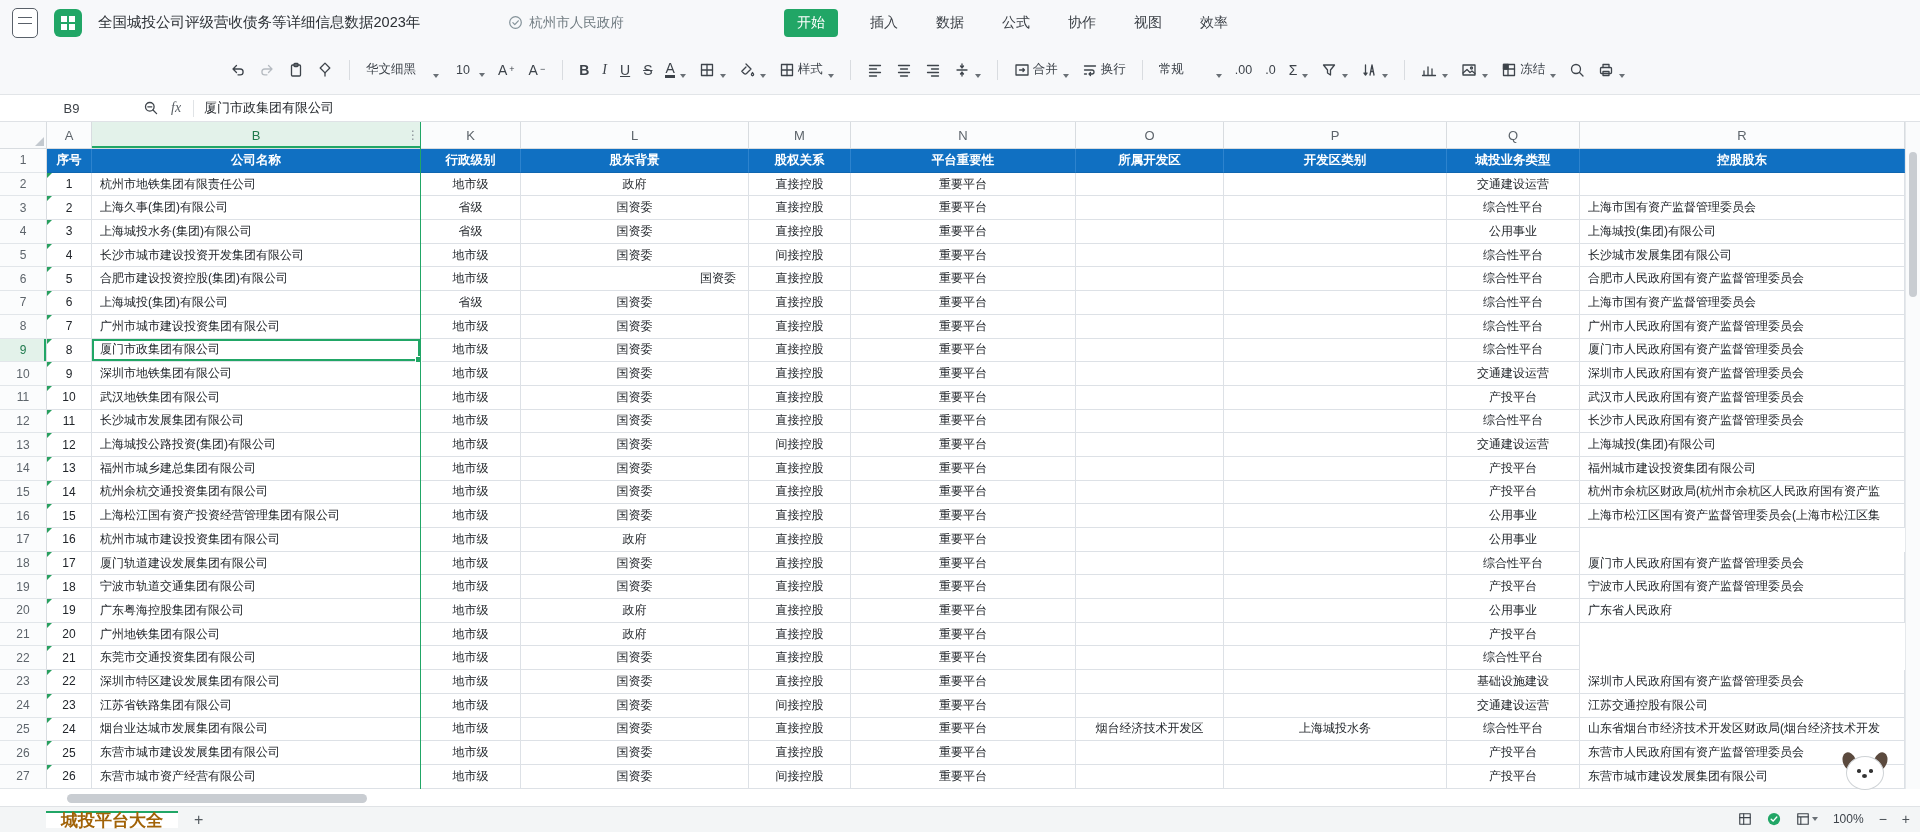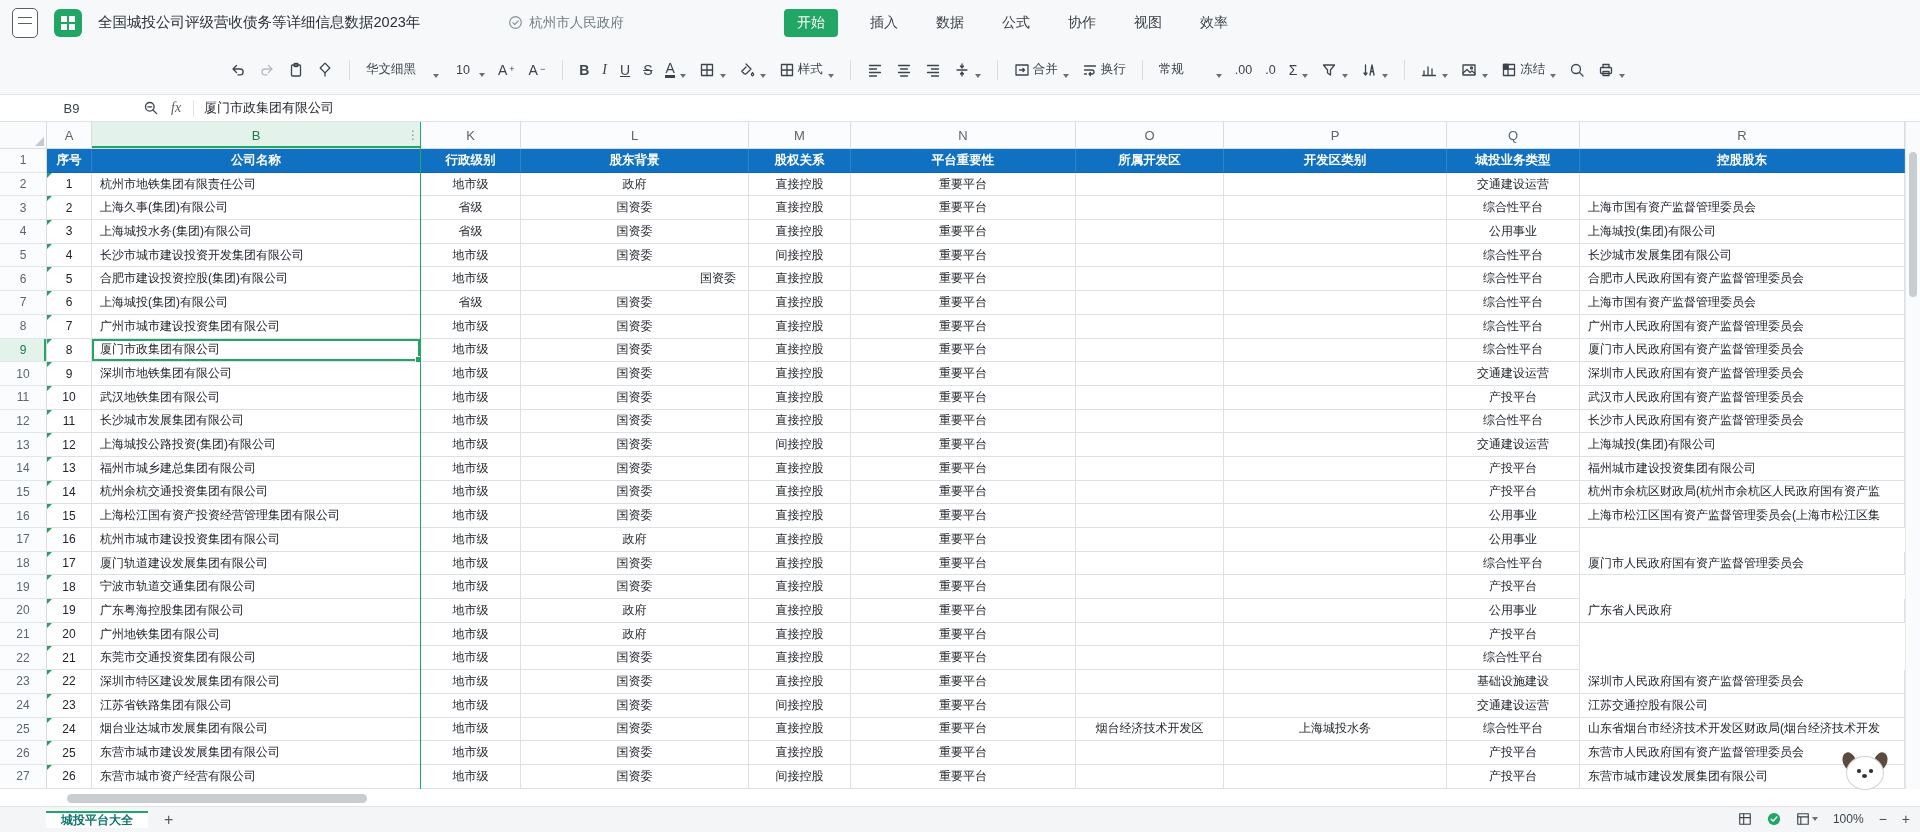--- a/index.html
+++ b/index.html
@@ -66,21 +66,21 @@
   .freeze-line { position:absolute; left:420px; top:0; height:667px; width:1px; background:#21a666; z-index:4; }
 
   
   .vscroll { position:absolute; right:0; top:122px; width:15px; height:667px; background:#fafbfc; border-left:1px solid #e6e9ec; }
   .vthumb { position:absolute; top:30px; left:3px; width:8px; height:145px; background:#c9cdd2; border-radius:4px; }
   .hscroll { position:absolute; left:47px; right:15px; top:790px; height:16px; background:#fff; }
   .hthumb { position:absolute; left:20px; top:4px; width:300px; height:9px; background:#c9cdd2; border-radius:5px; }
 
   
   .tabbar { position:absolute; left:0; right:0; bottom:0; height:26px; background:#f3f5f6; border-top:1px solid #e0e3e6; display:flex; align-items:center; }
-  .sheet-tab { margin-left:46px; height:17px; background:#fff; display:flex; align-items:center; padding:0 15px; color:#0f766e; font-weight:bold; font-size:12px; border-top:2px solid #21a666; }
+  .sheet-tab { margin-left:46px; height:17px; background:#fff; display:flex; align-items:center; padding:0 15px; color:#a16207; font-weight:bold; font-size:17px; border-top:2px solid #21a666; }
   .add-sheet { margin-left:16px; font-size:16px; color:#555b61; line-height:16px; }
   .status-right { position:absolute; right:10px; bottom:0; height:26px; display:flex; align-items:center; gap:15px; }
   .zoomtxt { font-size:12px; color:#3d434a; }
   .zbtn { font-size:14px; color:#4a5056; }
 
   
   .mascot { position:absolute; right:32px; bottom:38px; width:46px; height:44px; z-index:9; }
   .mascot .ear { position:absolute; width:13px; height:19px; background:#5b4a3e; border-radius:50%; top:2px; }
   .mascot .ear.le { left:1px; transform:rotate(-22deg); }
   .mascot .ear.re { right:1px; transform:rotate(22deg); }
@@ -566,20 +566,21 @@
         <div class="rowh">19</div>
         <div class="cell ac numcell" style="width: 45px;">18</div>
         <div class="cell al" style="width: 329px;">宁波市轨道交通集团有限公司</div>
         <div class="cell ac" style="width: 100px;">地市级</div>
         <div class="cell ac" style="width: 228px;">国资委</div>
         <div class="cell ac" style="width: 102px;">直接控股</div>
         <div class="cell ac" style="width: 225px;">重要平台</div>
         <div class="cell ac" style="width: 148px;"></div>
         <div class="cell ac" style="width: 223px;"></div>
         <div class="cell ac" style="width: 133px;">产投平台</div>
+        <div class="cell al" style="width: 325px;">宁波市人民政府国有资产监督管理委员会</div>
       </div>
       <div class="grow">
         <div class="rowh">20</div>
         <div class="cell ac numcell" style="width: 45px;">19</div>
         <div class="cell al" style="width: 329px;">广东粤海控股集团有限公司</div>
         <div class="cell ac" style="width: 100px;">地市级</div>
         <div class="cell ac" style="width: 228px;">政府</div>
         <div class="cell ac" style="width: 102px;">直接控股</div>
         <div class="cell ac" style="width: 225px;">重要平台</div>
         <div class="cell ac" style="width: 148px;"></div>

